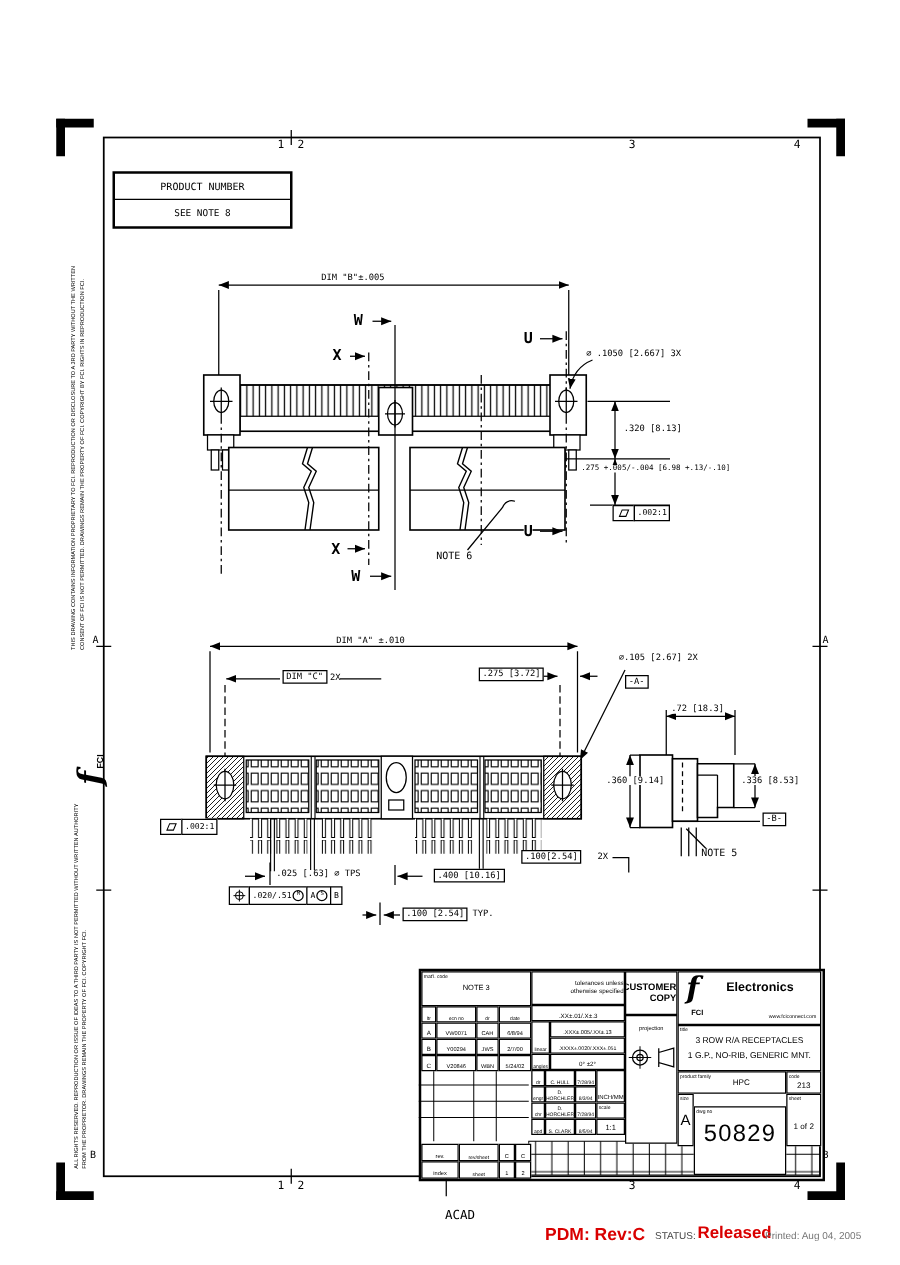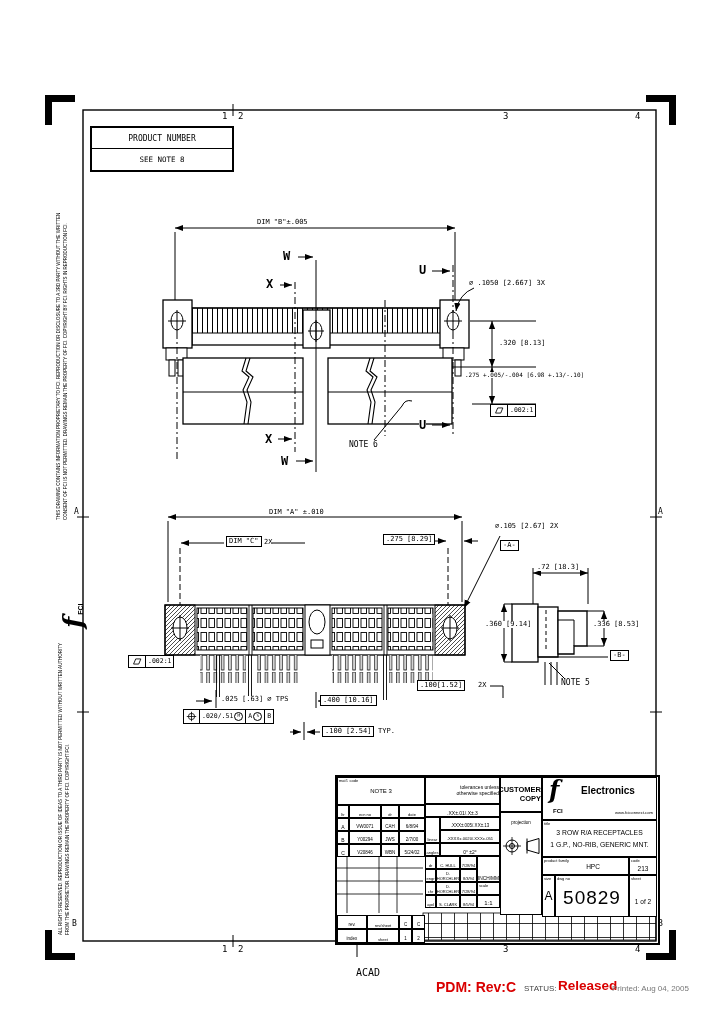--- a/index.html
+++ b/index.html
@@ -16,21 +16,21 @@
   .marg{position:absolute;font-size:8px;line-height:1}
   .bdim{position:absolute;border:1px solid #000;background:#fff;font-size:7px;line-height:1;padding:1px 2px;white-space:nowrap}
   .frame{position:absolute;display:flex;background:#fff}
   .fc{border:1px solid #000;background:#fff;font-size:6.5px;line-height:1;display:flex;align-items:center;padding:1px 2px;margin-left:-1px;gap:1px;white-space:nowrap}
   .fc:first-child{margin-left:0}
   .circ{display:inline-flex;align-items:center;justify-content:center;width:7px;height:7px;border:1px solid #000;border-radius:50%;font-size:4.5px;line-height:1}
   .vtext{position:absolute;transform:rotate(-90deg);transform-origin:0 0;font-family:"Liberation Sans",sans-serif;font-size:4.5px;line-height:1.6;color:#000}
   .vlogo{position:absolute;transform:rotate(-90deg);transform-origin:0 0;display:flex;align-items:flex-end;gap:2px}
   .fglyph{font-family:"DejaVu Serif",serif;font-style:italic;font-weight:bold;font-size:26px;line-height:.8}
   .ftxt{font-family:"Liberation Sans",sans-serif;font-weight:bold;font-size:7px;line-height:1}
-  #prodbox{position:absolute;left:90px;top:126px;width:140px;height:42px;border:2px solid #000;background:#fff}
+  #prodbox{position:absolute;left:90px;top:137px;width:140px;height:42px;border:2px solid #000;background:#fff}
   #prodbox .r1{height:20px;border-bottom:1px solid #000;display:flex;align-items:center;justify-content:center;font-size:8px}
   #prodbox .r2{height:20px;display:flex;align-items:center;justify-content:center;font-size:7.5px}
   #titleblock{position:absolute;left:335px;top:775px;width:321px;height:166px;border:2px solid #000;background:transparent;font-family:"Liberation Sans",sans-serif}
   .tcell{position:absolute;border:1px solid #000;background:#fff;box-sizing:border-box;font-size:5px;line-height:1.1;overflow:hidden}
   .cc{display:flex;align-items:flex-end;justify-content:center;text-align:center}
   .cl{position:absolute;left:1px;top:1px;font-size:4px;line-height:1}
   #cagebox{position:absolute;left:545px;top:937px;width:95px;height:40px;border:2px solid #000;background:#fff}
   #cagebox .cglbl{position:absolute;left:4px;top:2px;font-size:5.5px;font-family:"Liberation Sans",sans-serif}
   #cagebox .cgval{position:absolute;left:0;top:12px;width:100%;text-align:center;font-size:14px;letter-spacing:2px}
   .red{color:#d90000}
@@ -256,21 +256,21 @@
   <span class="fc">.002:1</span>
 </div>
 <div class="lbl dim8" style="left:348px;top:441px">NOTE 6</div>
 <div class="sec" style="left:265px;top:433px">X</div>
 <div class="sec" style="left:281px;top:455px">W</div>
 <div class="sec" style="left:419px;top:419px">U</div>
 
 <div class="lbl dim" style="left:268px;top:509px">DIM "A" ±.010</div>
 <div class="bdim" style="left:226px;top:536px">DIM "C"</div>
 <div class="lbl dim nb" style="left:263px;top:539px">2X</div>
-<div class="bdim" style="left:383px;top:534px">.275 [8.29]</div>
+<div class="bdim" style="left:383px;top:534px">.275 [3.72]</div>
 <div class="lbl dim" style="left:494px;top:523px">⌀.105 [2.67] 2X</div>
 <div class="bdim" style="left:500px;top:540px">-A-</div>
 <div class="frame" style="left:128px;top:655px">
   <span class="fc">
     <svg width="12" height="9" viewBox="0 0 14 9">
           <path d="M3,7.5 L5.5,1.5 L11.5,1.5 L9,7.5 Z" fill="none" stroke="#000" stroke-width="1"></path>
         </svg>
   </span>
   <span class="fc">.002:1</span>
 </div>
@@ -285,24 +285,24 @@
   <span class="fc">
     <span>.020/.51</span>
     <span class="circ">M</span>
   </span>
   <span class="fc">
     <span>A</span>
     <span class="circ">S</span>
   </span>
   <span class="fc">B</span>
 </div>
-<div class="bdim" style="left:320px;top:695px">.400 [10.16]</div>
+<div class="bdim" style="left:347px;top:695px">.400 [10.16]</div>
 <div class="bdim" style="left:322px;top:726px">.100 [2.54]</div>
 <div class="lbl dim nb" style="left:377px;top:728px">TYP.</div>
-<div class="bdim" style="left:417px;top:680px">.100[1.52]</div>
+<div class="bdim" style="left:417px;top:680px">.100[2.54]</div>
 <div class="lbl dim nb" style="left:477px;top:682px">2X</div>
 
 <div class="lbl dim" style="left:536px;top:564px">.72 [18.3]</div>
 <div class="lbl dim" style="left:484px;top:621px">.360 [9.14]</div>
 <div class="lbl dim" style="left:592px;top:621px">.336 [8.53]</div>
 <div class="bdim" style="left:610px;top:650px">-B-</div>
 <div class="lbl dim8" style="left:560px;top:679px">NOTE 5</div>
 
 <div id="titleblock">
 
@@ -390,21 +390,21 @@
   </div>
   <div class="tcell" style="left:292px;top:80px;width:28px;height:18px">
     <span class="cl">code</span>
     <div class="cc" style="position:absolute;left:0;top:7px;width:100%;font-size:6.5px">213</div>
   </div>
 
   <div class="tcell" style="left:205px;top:98px;width:13px;height:42px">
     <span class="cl">size</span>
     <div class="cc" style="position:absolute;left:0;top:14px;width:100%;font-size:12px">A</div>
   </div>
-  <div class="tcell" style="left:218px;top:98px;width:74px;height:42px">
+  <div class="tcell" style="left:218px;top:108px;width:74px;height:55px">
     <span class="cl">dwg no</span>
     <div class="cc" style="position:absolute;left:0;top:12px;width:100%;font-size:19px;letter-spacing:1px">50829</div>
   </div>
   <div class="tcell" style="left:292px;top:98px;width:28px;height:42px">
     <span class="cl">sheet</span>
     <div class="cc" style="position:absolute;left:0;top:22px;width:100%;font-size:6.5px">1 of 2</div>
   </div>
 
   <div class="tcell cc" style="left:0;top:138px;width:30px;height:14px;font-size:4.5px">rev.</div>
   <div class="tcell cc" style="left:30px;top:138px;width:32px;height:14px;font-size:4px">rev/sheet</div>

